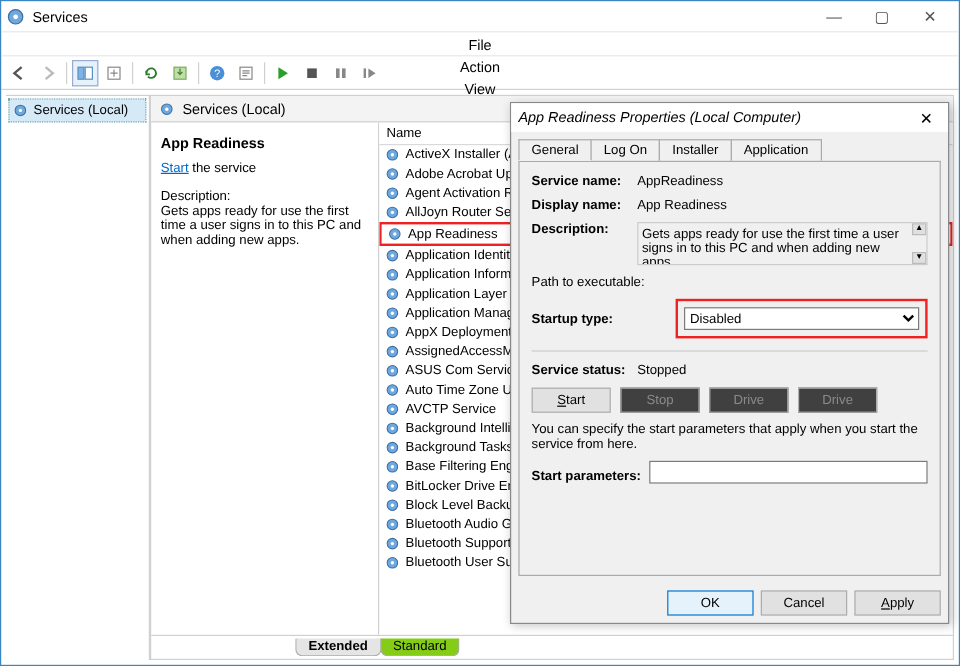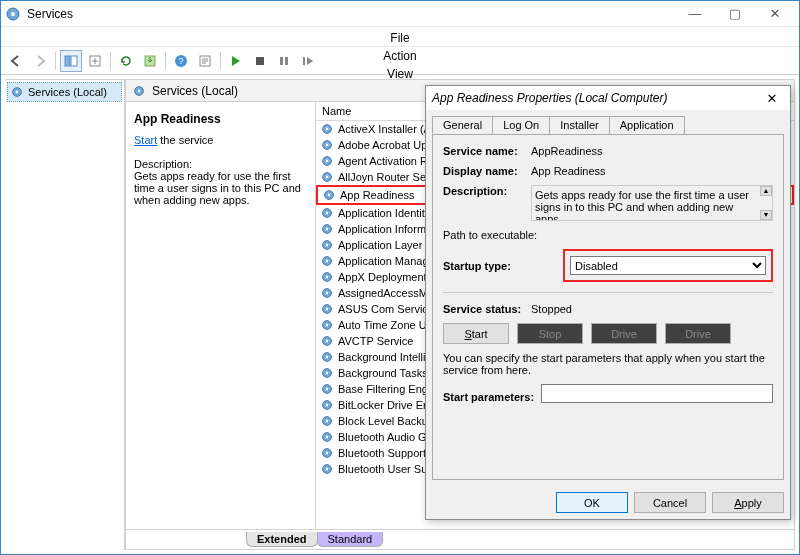--- a/index.html
+++ b/index.html
@@ -24,21 +24,21 @@
 .detailpane { width: 190px; border-right: 1px solid #d0d0d0; padding: 8px; font-size: 11px; }
 .detailpane h3 { margin: 2px 0 8px 0; font-size: 12px; font-weight: bold; }
 .detailpane a { color: #0066cc; text-decoration: underline; }
 .listpane { flex: 1; overflow: hidden; }
 .colhead { background: #fff; border-bottom: 1px solid #d9d9d9; padding: 3px 6px; font-size: 11px; }
 .svclist { overflow-y: auto; height: calc(100% - 20px); }
 .svcitem { display: flex; align-items: center; gap: 4px; padding: 1px 4px; font-size: 11px; white-space: nowrap; }
 .svcitem.hl { border: 2px solid #e22; }
 .gear { width: 14px; height: 14px; flex-shrink: 0; }
 .tabs-bottom { height: 20px; display: flex; align-items: center; padding-left: 120px; border-top: 1px solid #d0d0d0; gap: 0; font-size: 11px; }
-.tabs-bottom .tab { border: 1px solid #aaa; border-top: none; padding: 1px 10px; background: #c4b5fd; border-radius: 0 0 6px 6px; margin-right: -1px; }
+.tabs-bottom .tab { border: 1px solid #aaa; border-top: none; padding: 1px 10px; background: #84cc16; border-radius: 0 0 6px 6px; margin-right: -1px; }
 .tabs-bottom .tab.active { background: #e5e5e5; font-weight: bold; }
 
 
 .dialog { position: absolute; left: 424px; top: 84px; width: 366px; height: 435px; background: #f0f0f0; border: 1px solid #888; box-shadow: 2px 2px 8px rgba(0,0,0,0.25); display: flex; flex-direction: column; }
 .dlg-title { height: 24px; background: #fff; display: flex; align-items: center; padding: 0 6px; font-size: 12px; }
 .dlg-title span:first-child { flex: 1; font-style: italic; }
 .dlg-close { width: 24px; text-align: center; font-size: 13px; }
 .dlg-tabs { display: flex; margin: 6px 6px 0 6px; }
 .dlg-tabs .t { border: 1px solid #aaa; padding: 2px 10px; font-size: 11px; background: #f0f0f0; margin-right: -1px; border-bottom: none; }
 .dlg-tabs .t.active { background: #f0f0f0; position: relative; z-index: 2; border-bottom: 1px solid #f0f0f0; }

